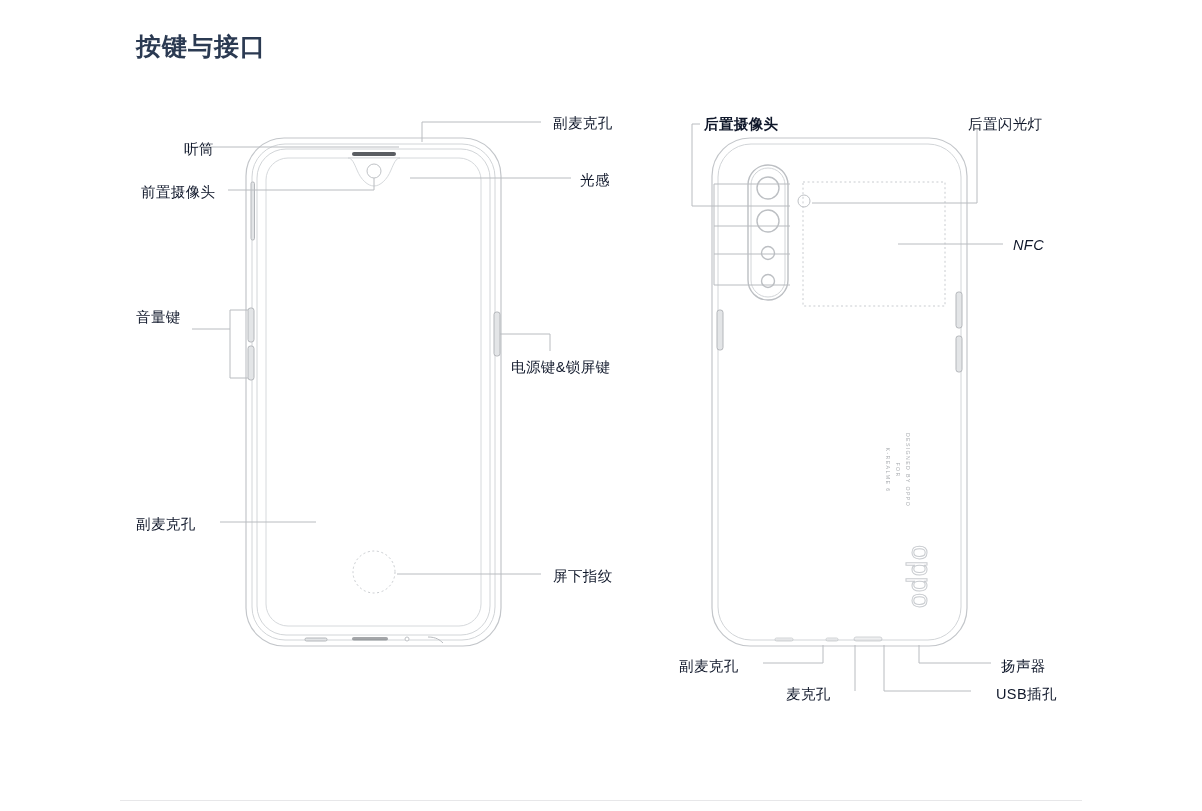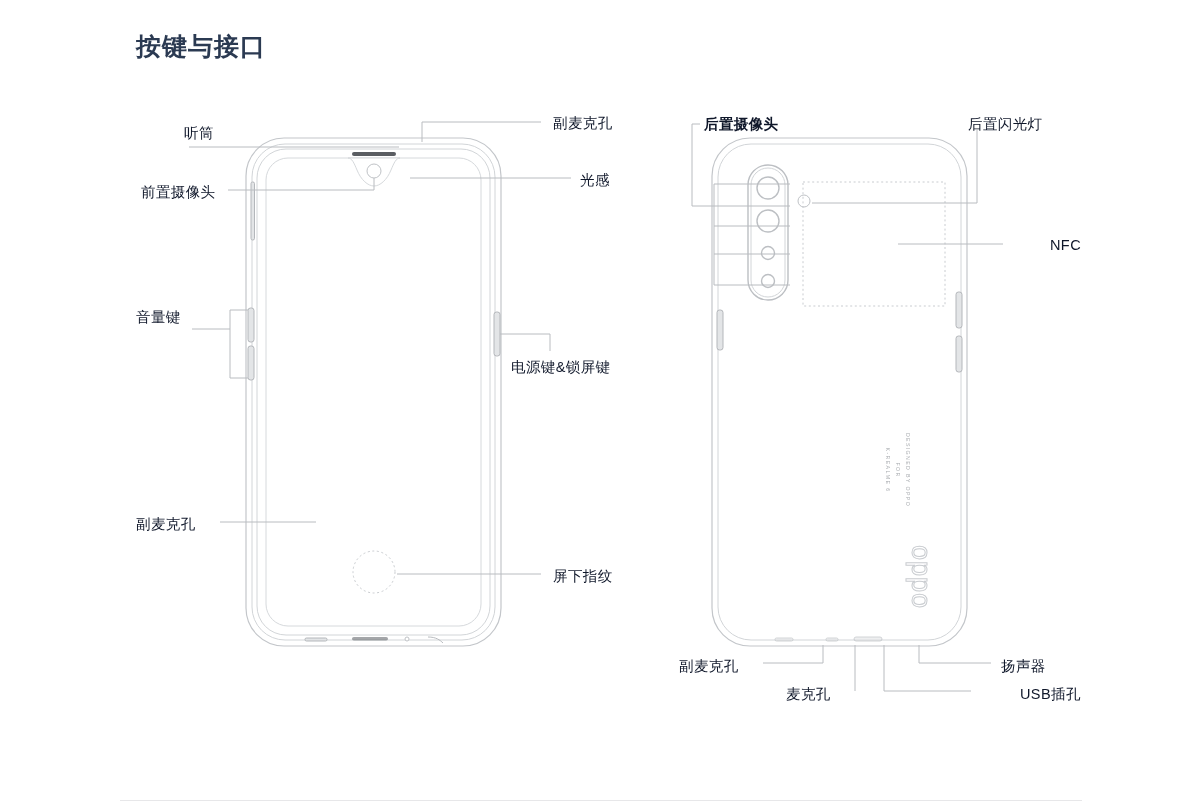--- a/index.html
+++ b/index.html
@@ -172,45 +172,45 @@
       <path class="ln" d="M 763 663 L 823 663 L 823 645"></path>
 
       <path class="ln" d="M 855 691 L 855 645"></path>
 
       <path class="ln" d="M 971 691 L 884 691 L 884 645"></path>
 
       <path class="ln" d="M 991 663 L 919 663 L 919 645"></path>
     </g>
   </svg>
 
-  <div class="label" style="left:136px; top:124px;padding-left:48px;">听筒</div>
+  <div class="label" style="left:136px; top:140px;padding-left:48px;">听筒</div>
 
   <div class="label" style="left:141px; top:183px;">前置摄像头</div>
 
   <div class="label" style="left:136px; top:308px;">音量键</div>
 
   <div class="label" style="left:136px; top:515px;">副麦克孔</div>
 
   <div class="label" style="left:553px; top:114px;">副麦克孔</div>
 
   <div class="label" style="left:580px; top:171px;">光感</div>
 
   <div class="label" style="left:511px; top:358px;">电源键&amp;锁屏键</div>
 
   <div class="label" style="left:553px; top:567px;">屏下指纹</div>
 
   <div class="label" style="left:704px; top:115px;font-weight:bold;">后置摄像头</div>
 
   <div class="label" style="left:968px; top:115px;">后置闪光灯</div>
 
-  <div class="label" style="left:1050px; top:237px;">NFC</div>
+  <div class="label" style="left:1013px; top:237px;font-style:italic;">NFC</div>
 
   <div class="label" style="left:679px; top:657px;">副麦克孔</div>
 
   <div class="label" style="left:786px; top:685px;">麦克孔</div>
 
-  <div class="label" style="left:1020px; top:685px;">USB插孔</div>
+  <div class="label" style="left:996px; top:685px;">USB插孔</div>
 
   <div class="label" style="left:1001px; top:657px;">扬声器</div>
 
   <div id="footer-divider"></div>
 
 </div>
 
 </body></html>

